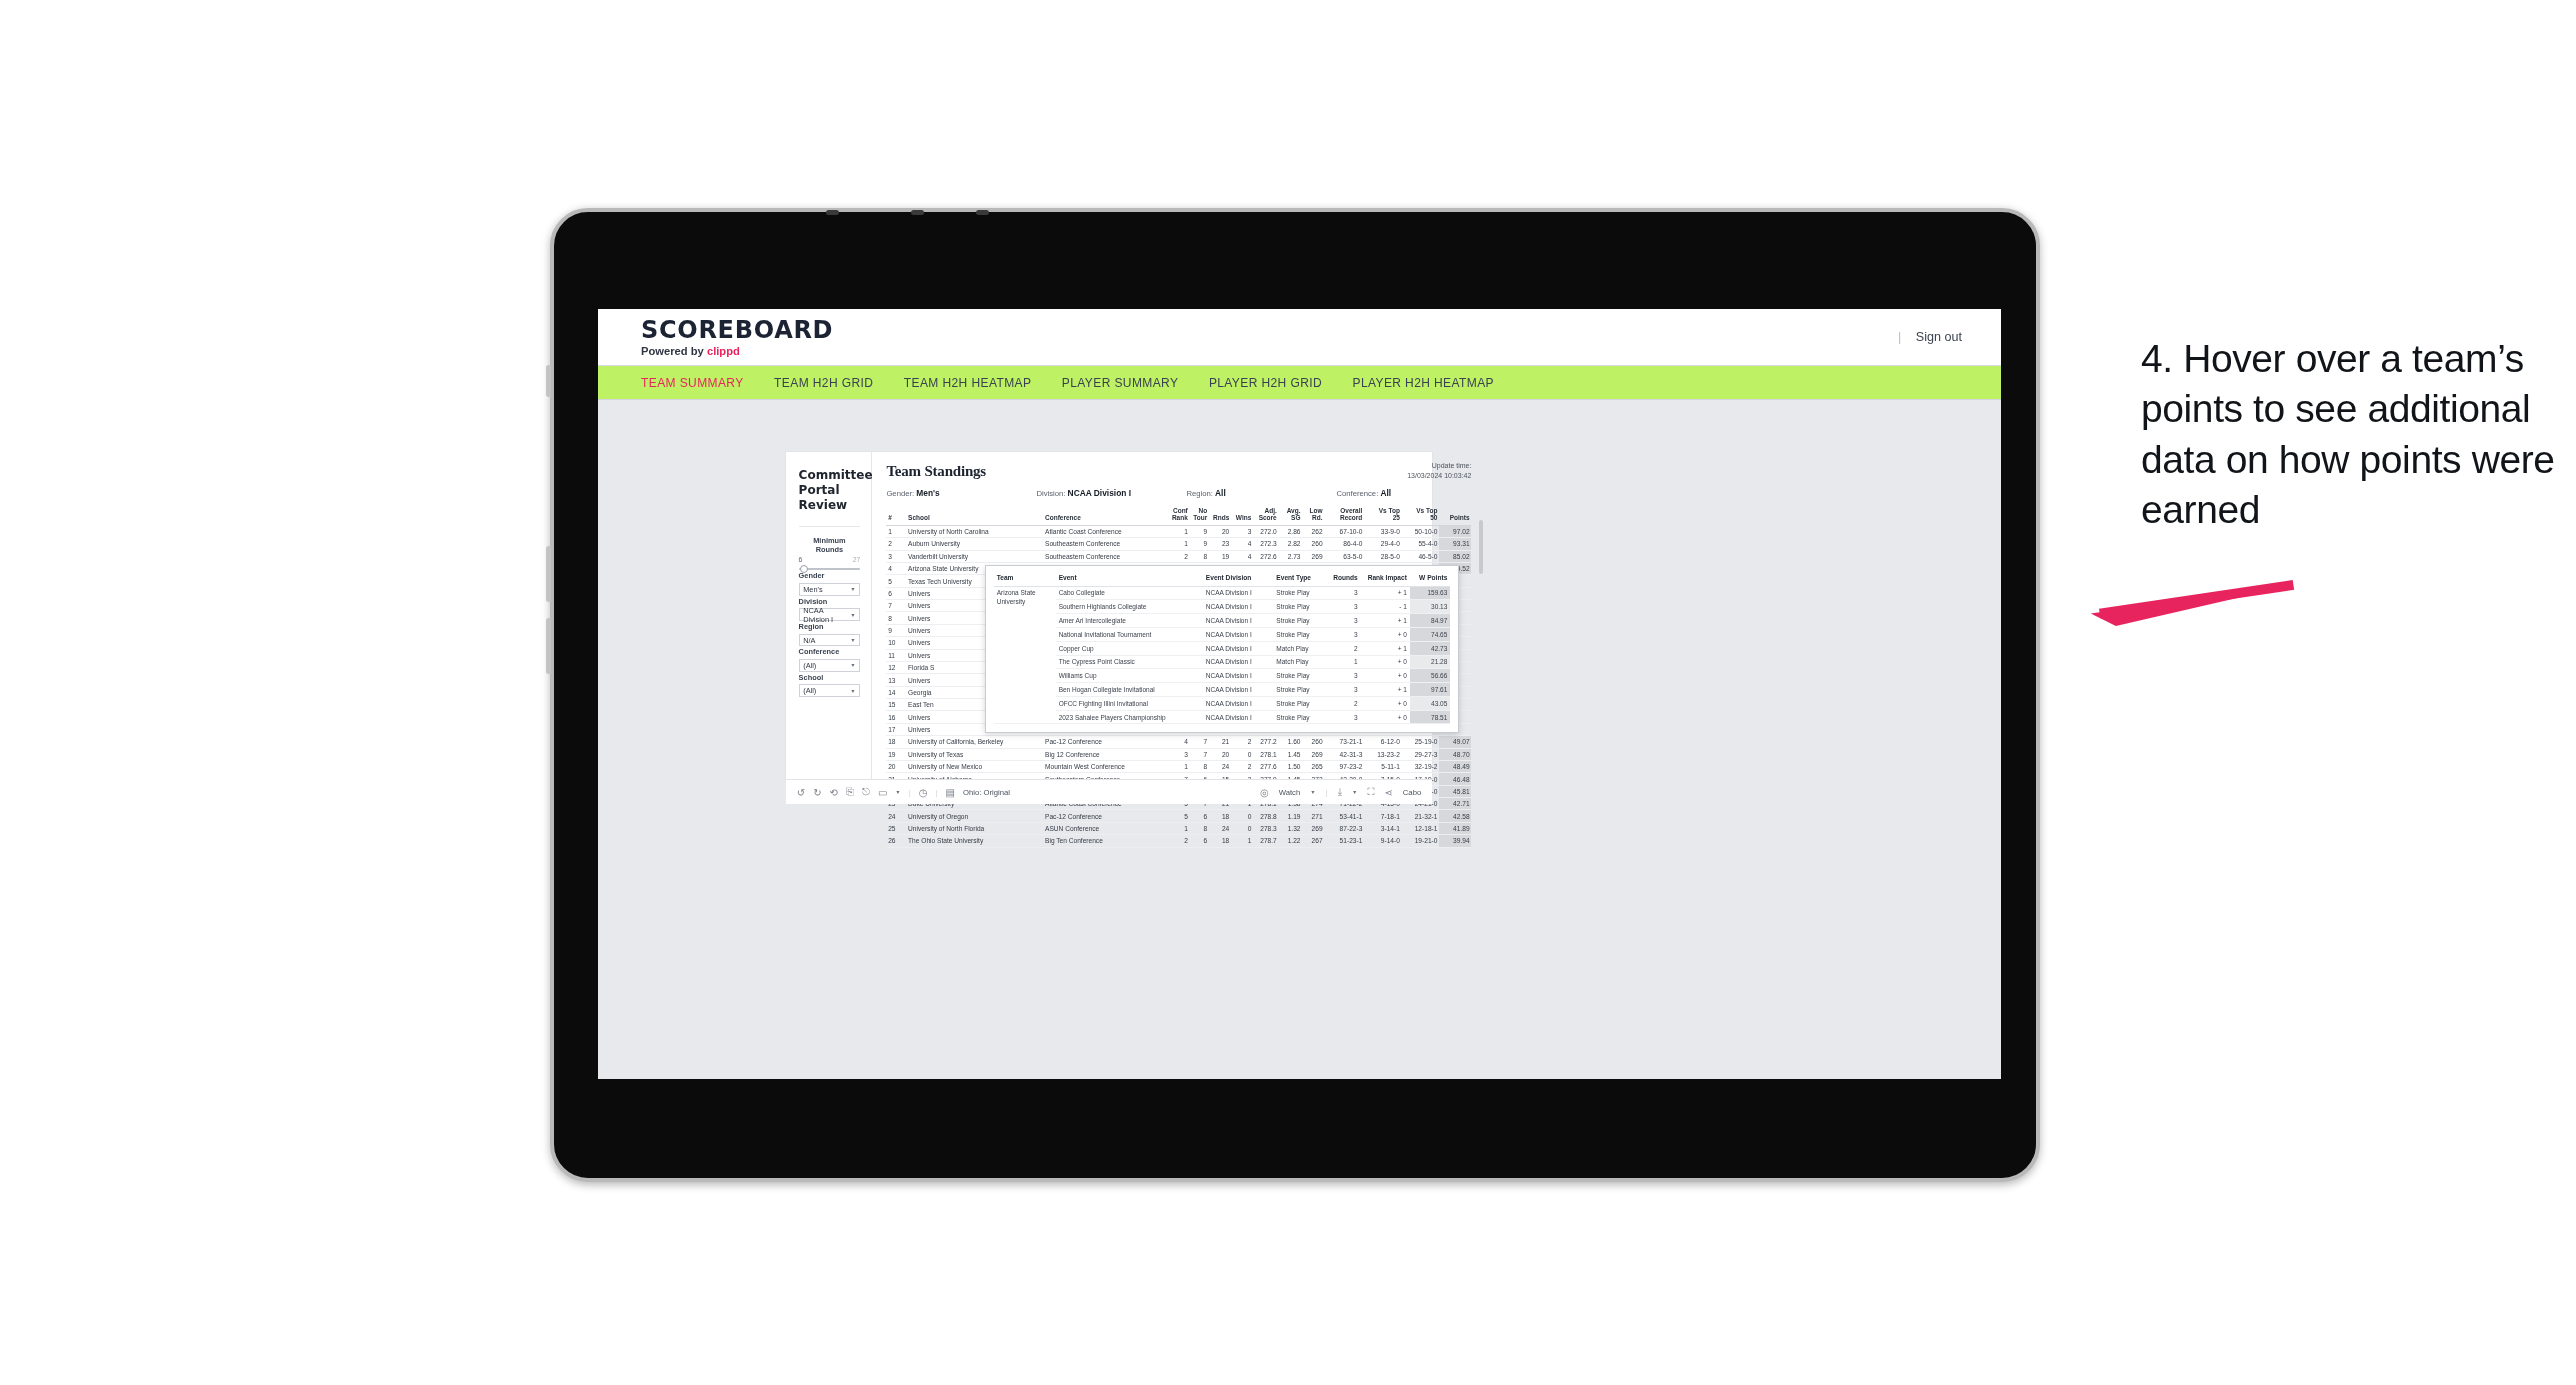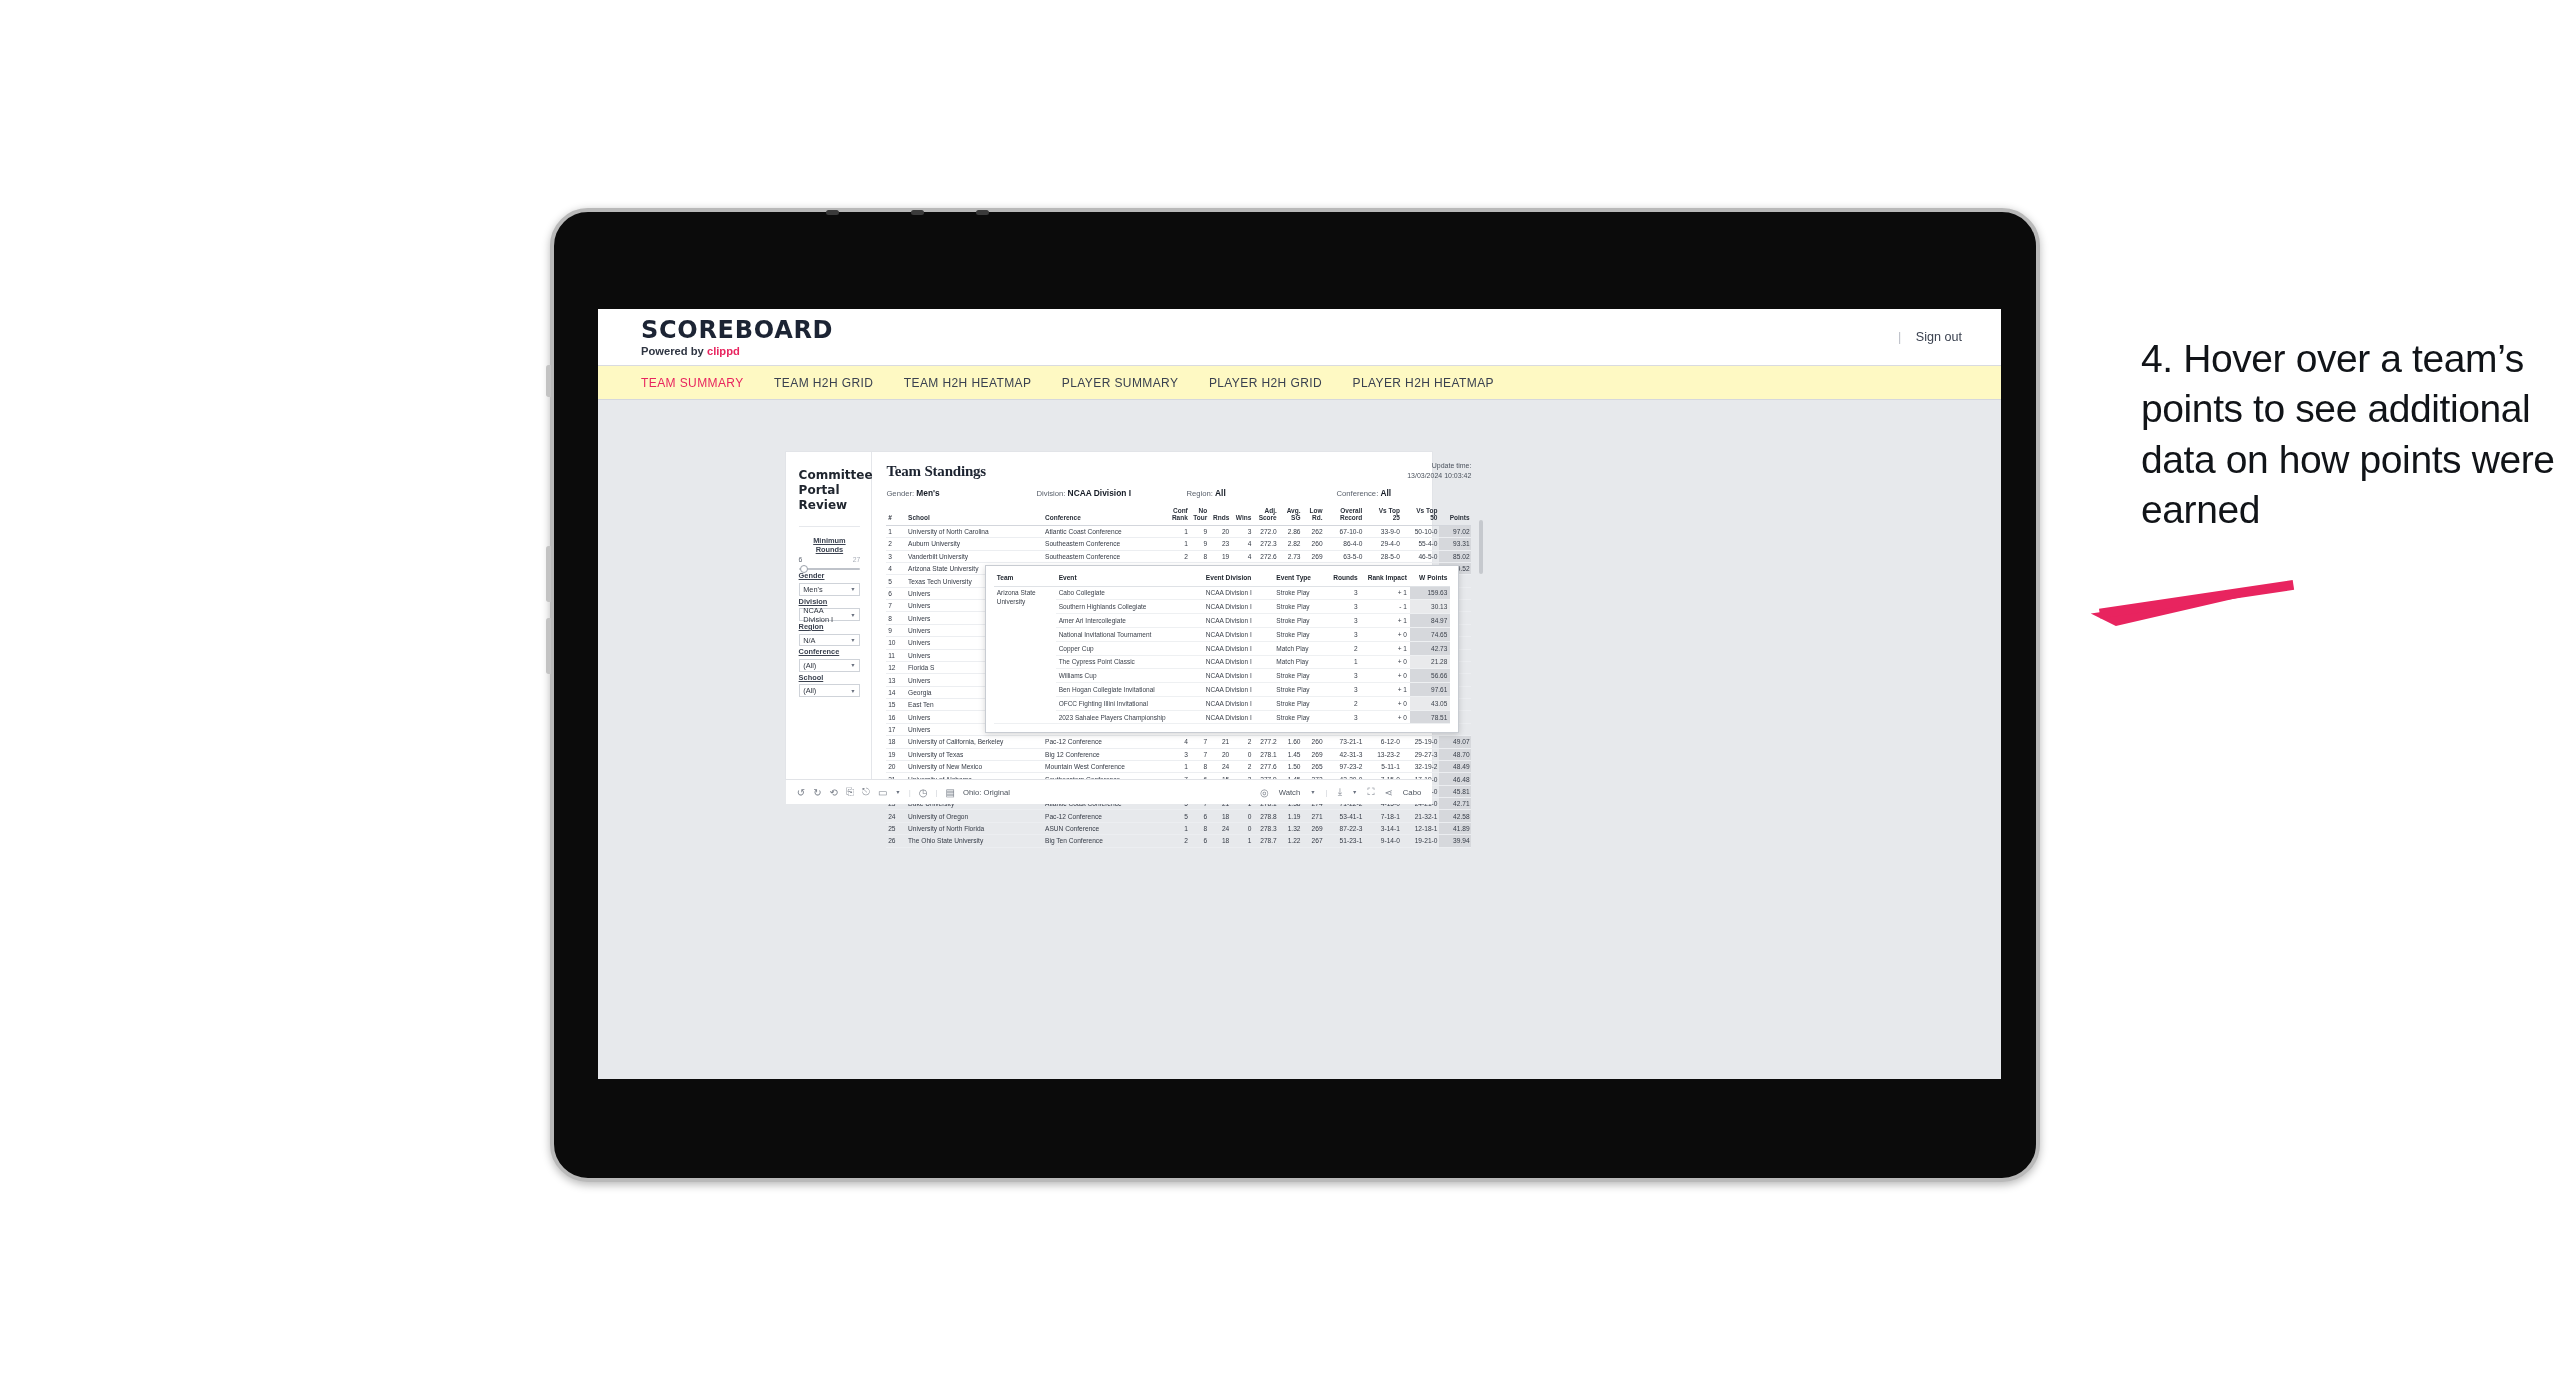--- a/index.html
+++ b/index.html
@@ -59,21 +59,21 @@
 
   .signout-zone {
     margin-left: auto; display: flex; align-items: center;
     padding-right: 39px; gap: 14.4px;
     font-size: 12.6px; color: #3b4250;
   }
   .vdiv { color: #b9bdc6; }
 
   
   .subtabs {
-    height: 34px; background: #fef9c3; display: flex; align-items: center;
+    height: 34px; background: #bef264; display: flex; align-items: center;
     padding-left: 43px; gap: 30.5px; border-bottom: 0.9px solid #d4d7dd;
     position: relative; z-index: 2;
   }
   .subtab { font-size: 12px; letter-spacing: 0.4px; color: #3a4150; cursor: pointer; }
   .subtab.active { color: #e8245f; }
 
   
   .canvas { position: relative; height: calc(100% - 92px); background: #e7e9ec; }
 
   .viz {
@@ -83,21 +83,21 @@
     box-shadow: 0 0 0 0.9px #e2e4e8;
   }
 
   
   .rail { width: 86px; border-right: 0.9px solid #e4e6ea; padding: 16px 10.8px 0 12.6px; }
   .rail-title {
     font-size: 12px; font-weight: 800; color: #20262f; line-height: 1.25;
     font-family: "DejaVu Sans", sans-serif;
   }
   .rail-rule { border-top: 0.9px solid #e6e8ec; margin: 12.6px 0 9px; }
-  .f-label { font-size: 7.4px; font-weight: 700; color: #3b4250; margin-bottom: 2.7px; text-decoration: underline; }
+  .f-label { font-size: 7.4px; font-weight: 700; color: #3b4250; margin-bottom: 2.7px; }
   .f-label.center { text-align:center; }
   .slider-nums { display: flex; justify-content: space-between; font-size: 6.8px; color: #5c636f; }
   .slider-nums .hi { color: #a9aeb8; }
   .slider-track {
     position: relative; height: 2.7px; background: #bfc3ca; border-radius: 1.8px; margin-top: 4.5px;
   }
   .slider-knob {
     position: absolute; left: 1.8px; top: -2.7px; width: 8px; height: 8px;
     background: #fff; border: 1.2px solid #9aa0aa; border-radius: 50%;
   }

